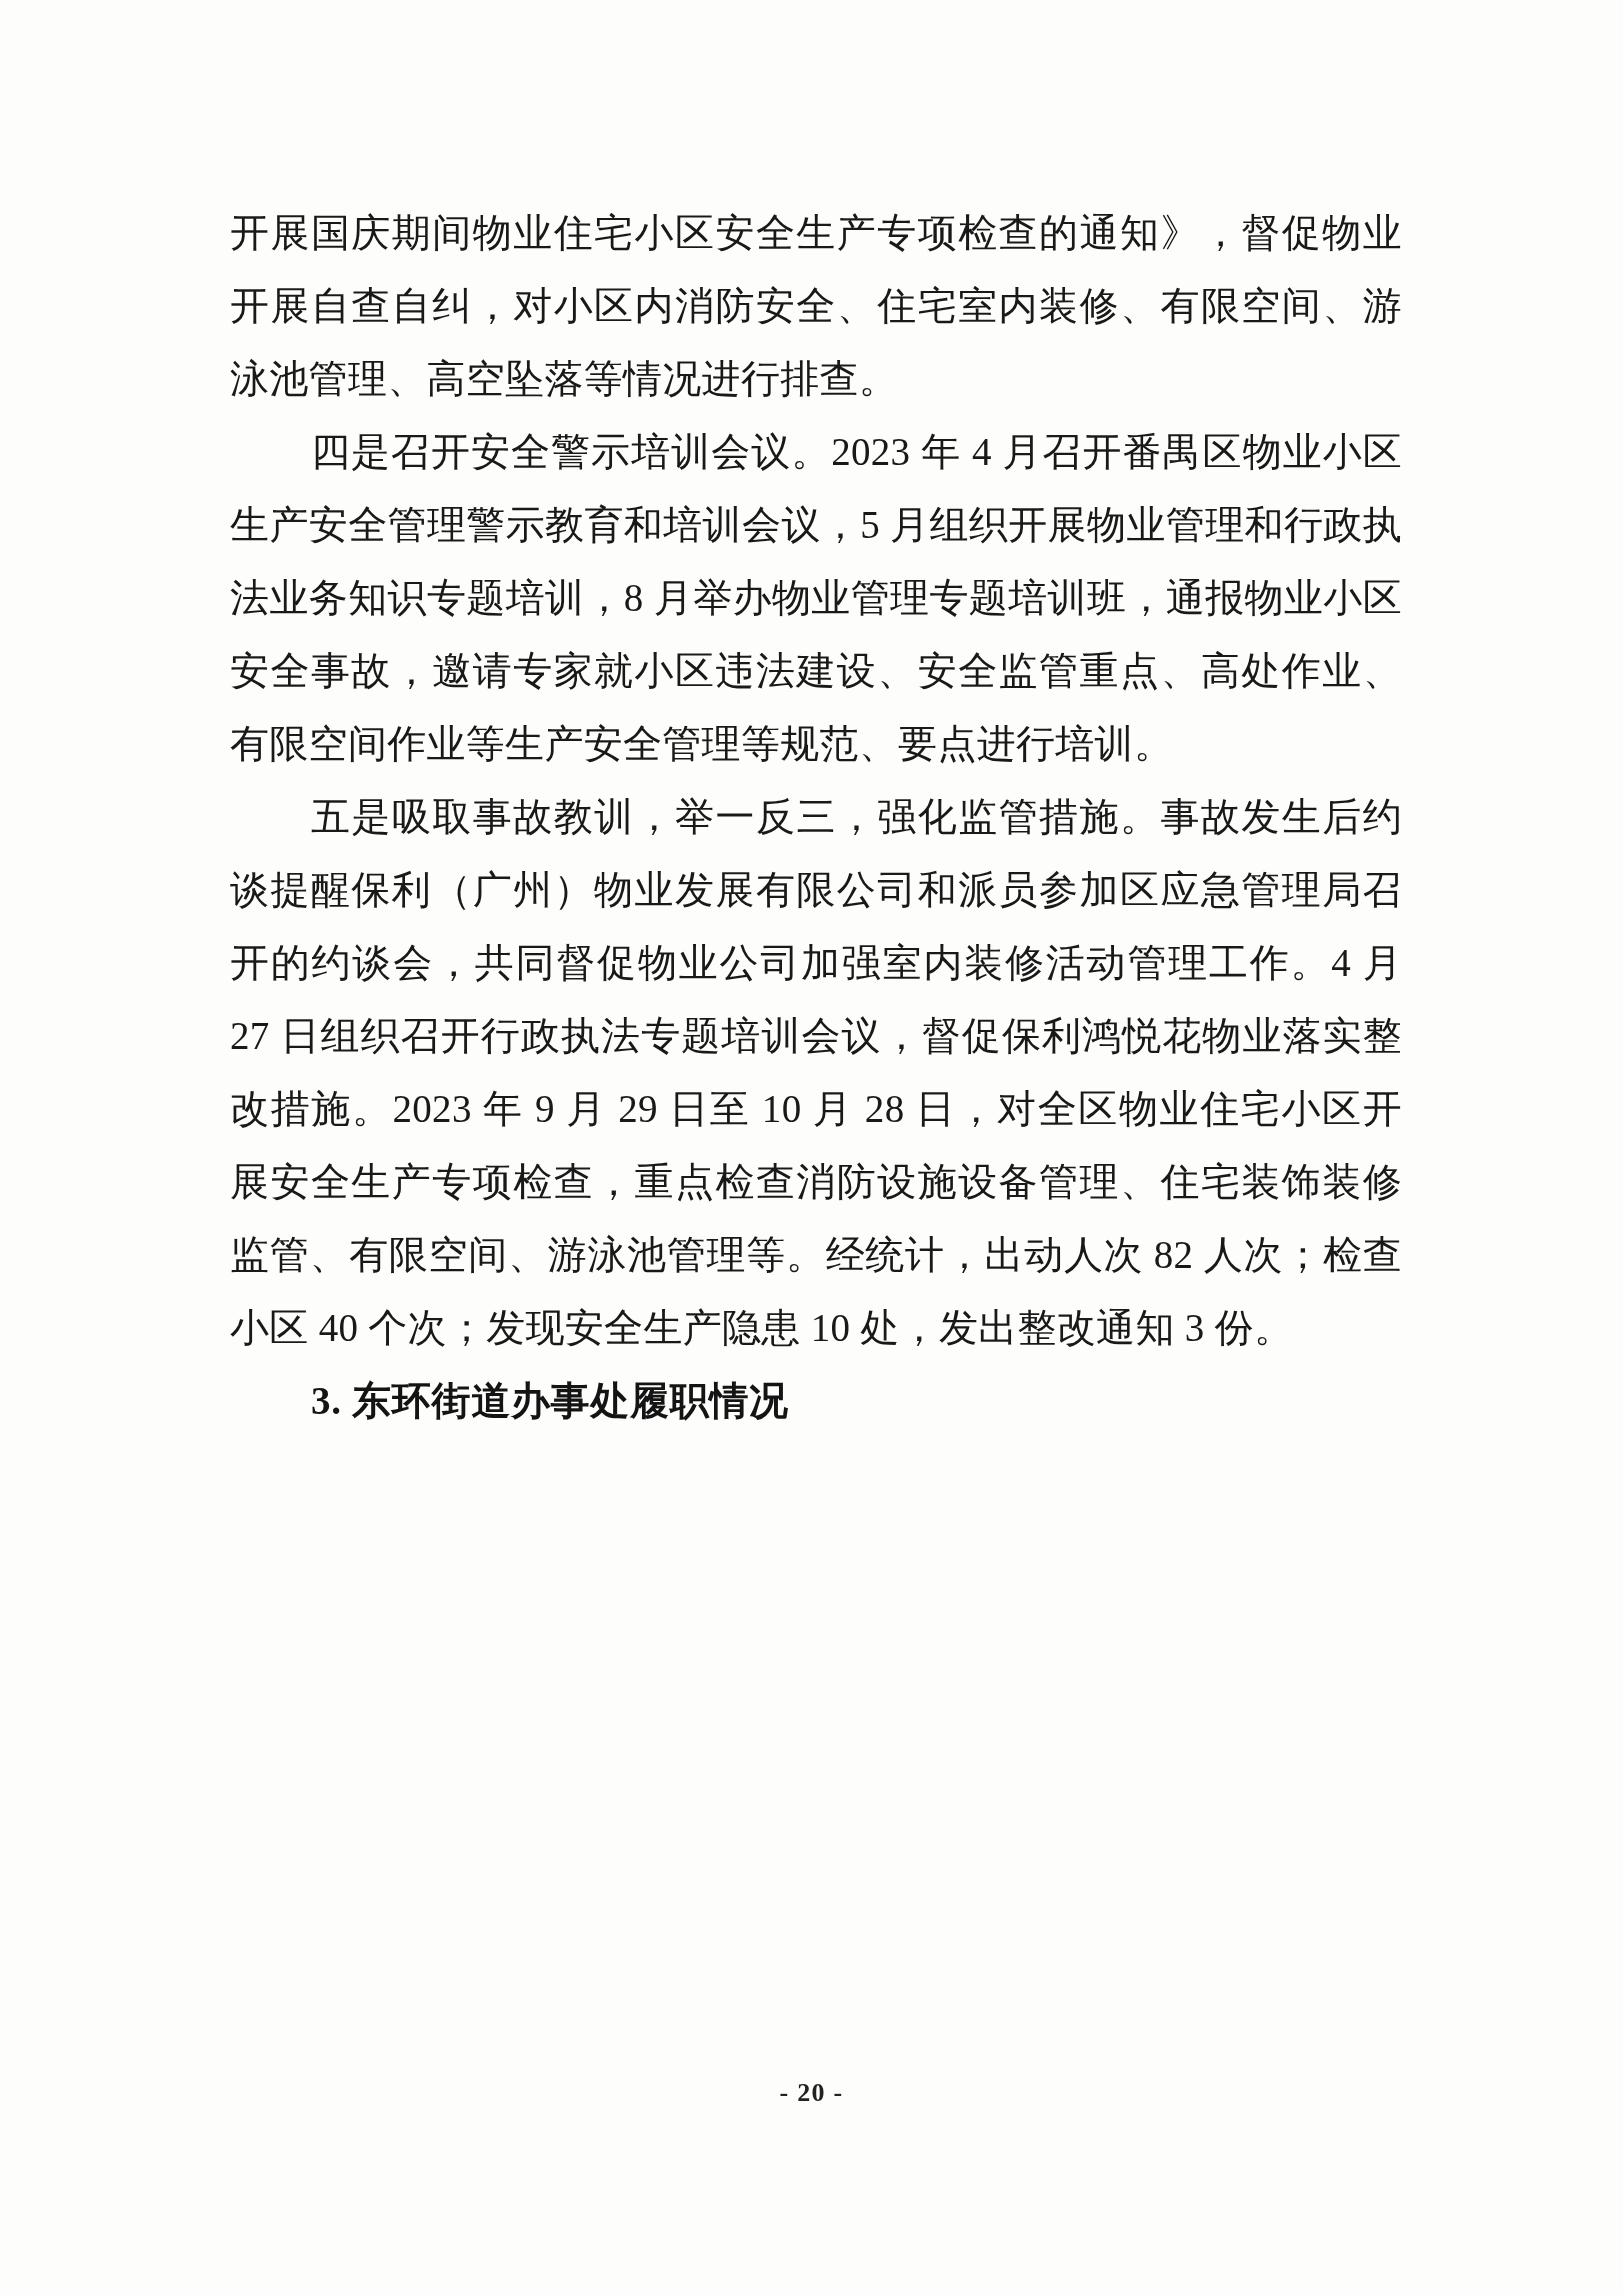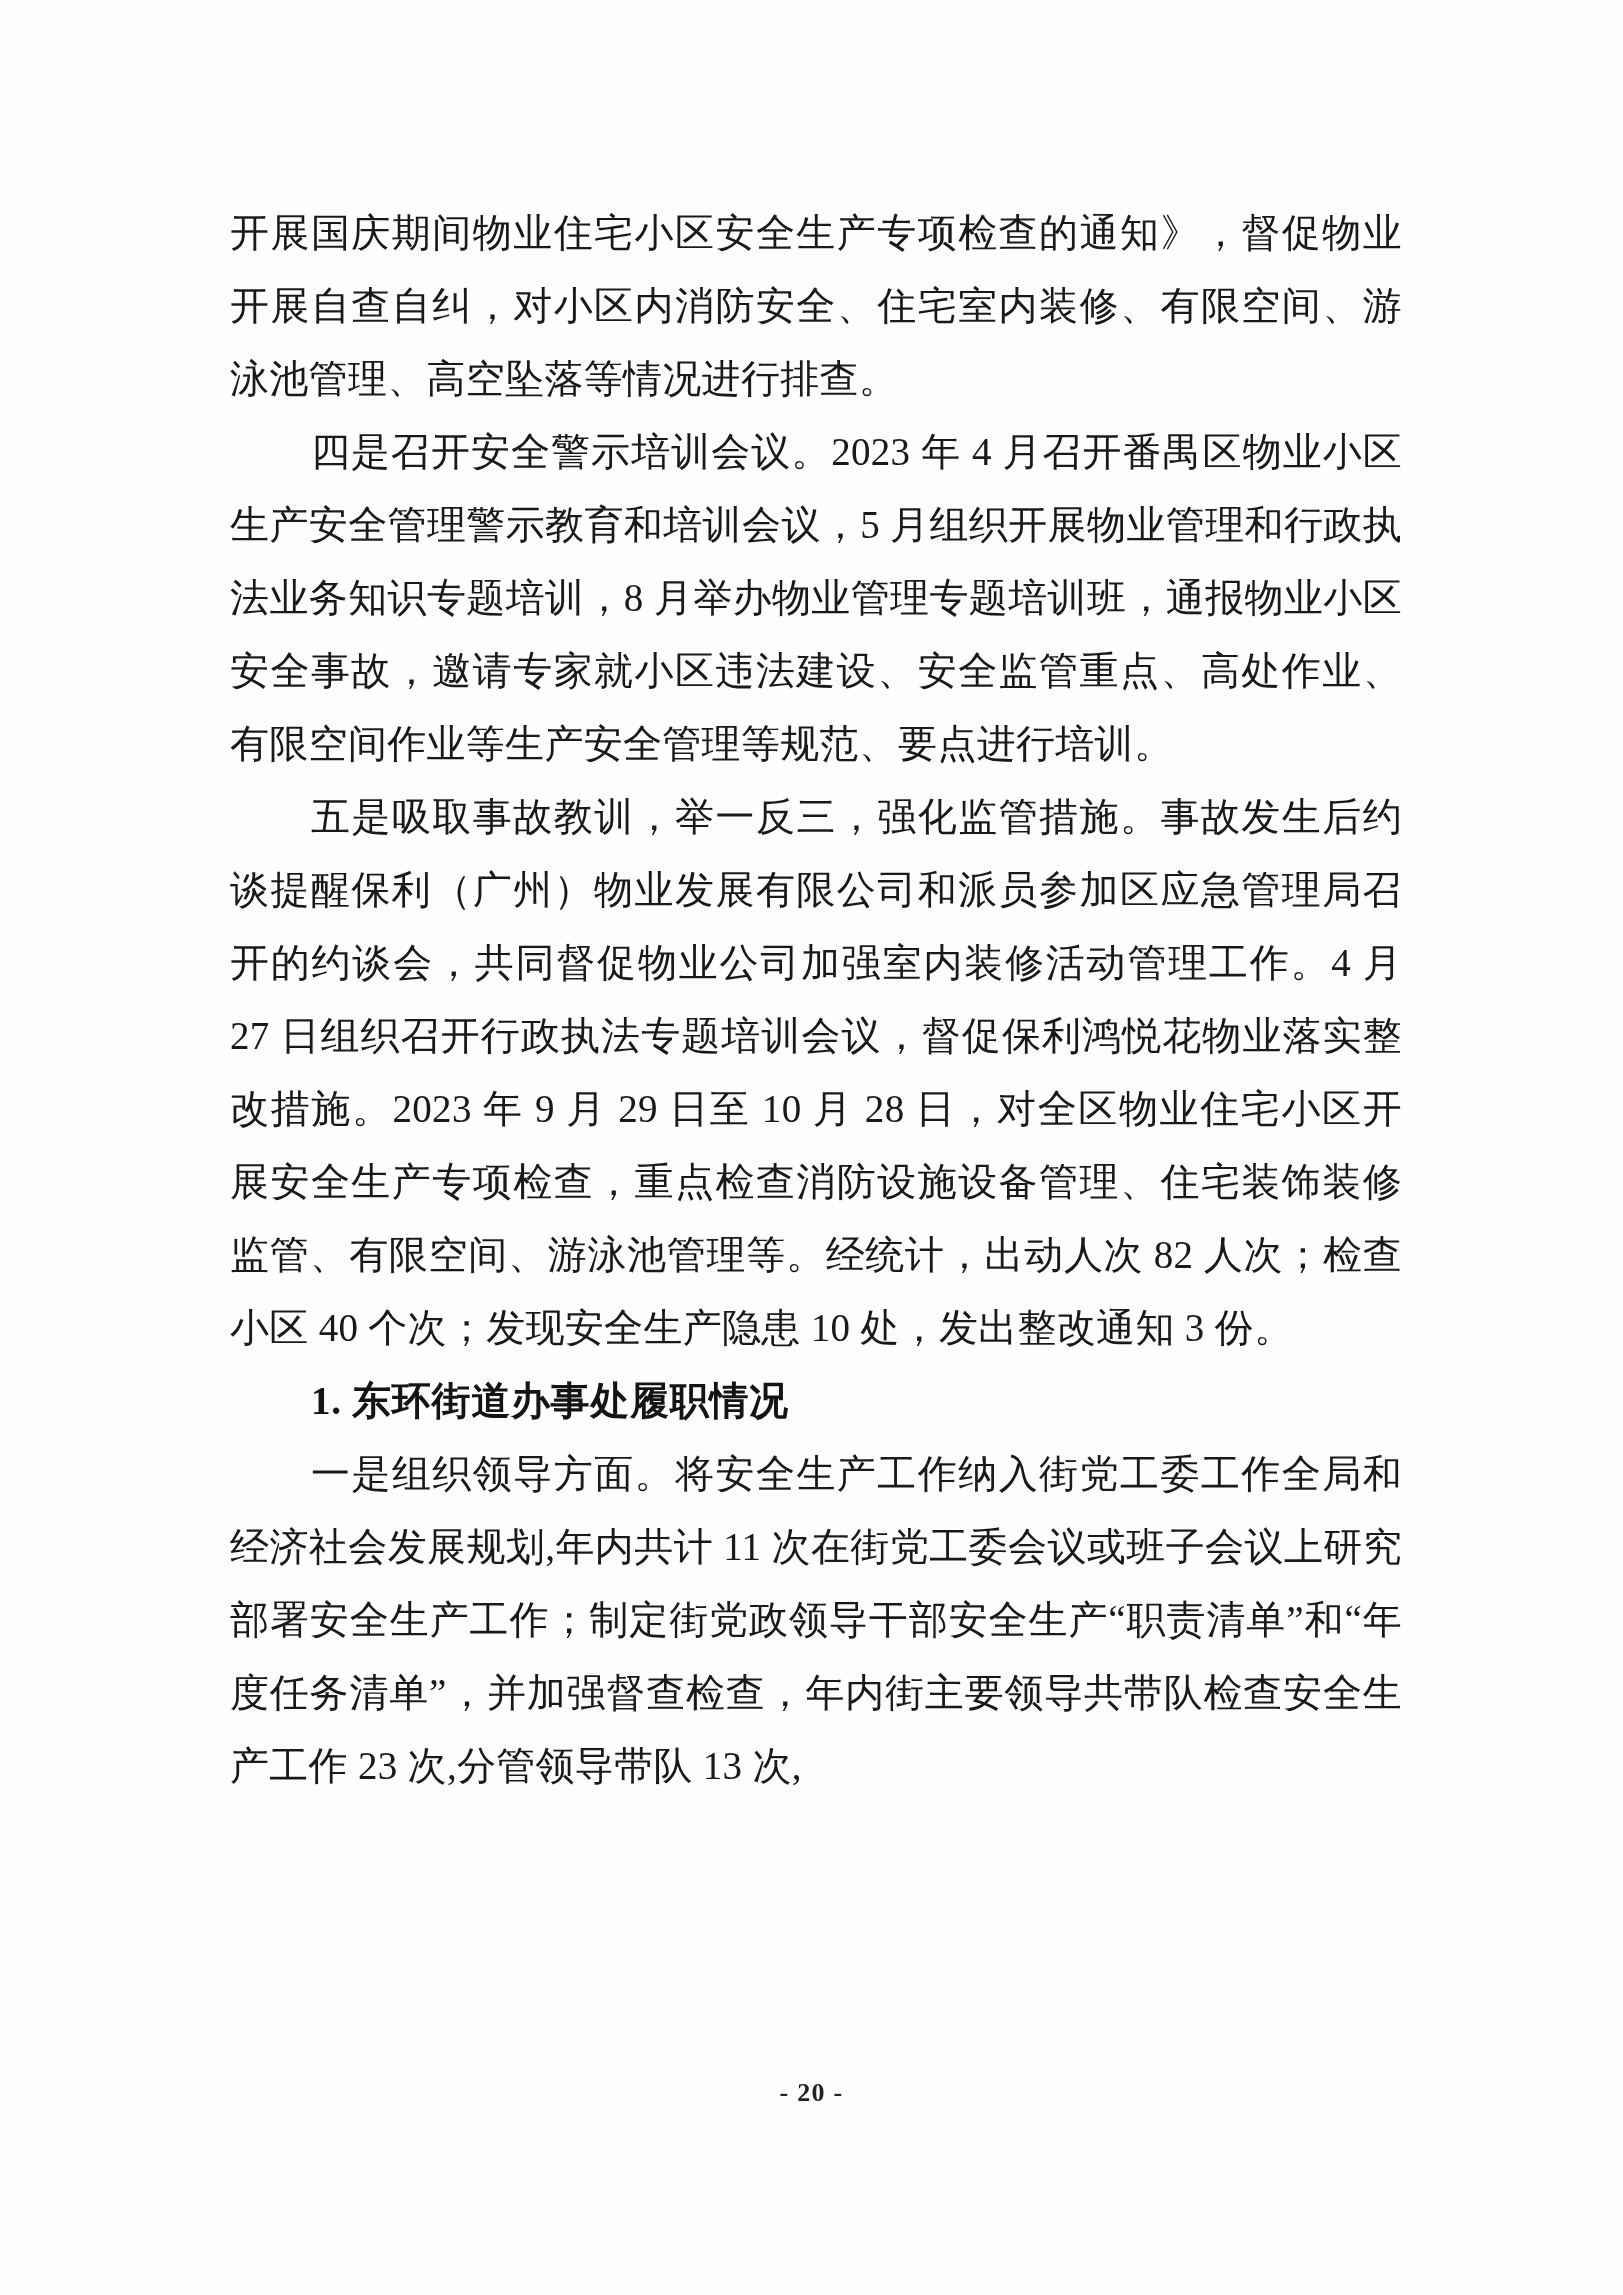--- a/index.html
+++ b/index.html
@@ -64,21 +64,20 @@
 
 <div class="page">
   <div class="content">
 
     <p class="para">开展国庆期间物业住宅小区安全生产专项检查的通知》，督促物业开展自查自纠，对小区内消防安全、住宅室内装修、有限空间、游泳池管理、高空坠落等情况进行排查。</p>
 
     <p class="para indent">四是召开安全警示培训会议。2023 年 4 月召开番禺区物业小区生产安全管理警示教育和培训会议，5 月组织开展物业管理和行政执法业务知识专题培训，8 月举办物业管理专题培训班，通报物业小区安全事故，邀请专家就小区违法建设、安全监管重点、高处作业、有限空间作业等生产安全管理等规范、要点进行培训。</p>
 
     <p class="para indent">五是吸取事故教训，举一反三，强化监管措施。事故发生后约谈提醒保利（广州）物业发展有限公司和派员参加区应急管理局召开的约谈会，共同督促物业公司加强室内装修活动管理工作。4 月 27 日组织召开行政执法专题培训会议，督促保利鸿悦花物业落实整改措施。2023 年 9 月 29 日至 10 月 28 日，对全区物业住宅小区开展安全生产专项检查，重点检查消防设施设备管理、住宅装饰装修监管、有限空间、游泳池管理等。经统计，出动人次 82 人次；检查小区 40 个次；发现安全生产隐患 10 处，发出整改通知 3 份。</p>
 
-    <h2 class="heading">1. 东环街道办事处履职情况</h2>
+    <h2 class="heading">3. 东环街道办事处履职情况</h2>
 
-    <p class="para indent">一是组织领导方面。将安全生产工作纳入街党工委工作全局和经济社会发展规划,年内共计 11 次在街党工委会议或班子会议上研究部署安全生产工作；制定街党政领导干部安全生产“职责清单”和“年度任务清单”，并加强督查检查，年内街主要领导共带队检查安全生产工作 23 次,分管领导带队 13 次,</p>
 
   </div>
 
   <div class="pagenum">- 20 -</div>
 </div>
 
 
 </body></html>

